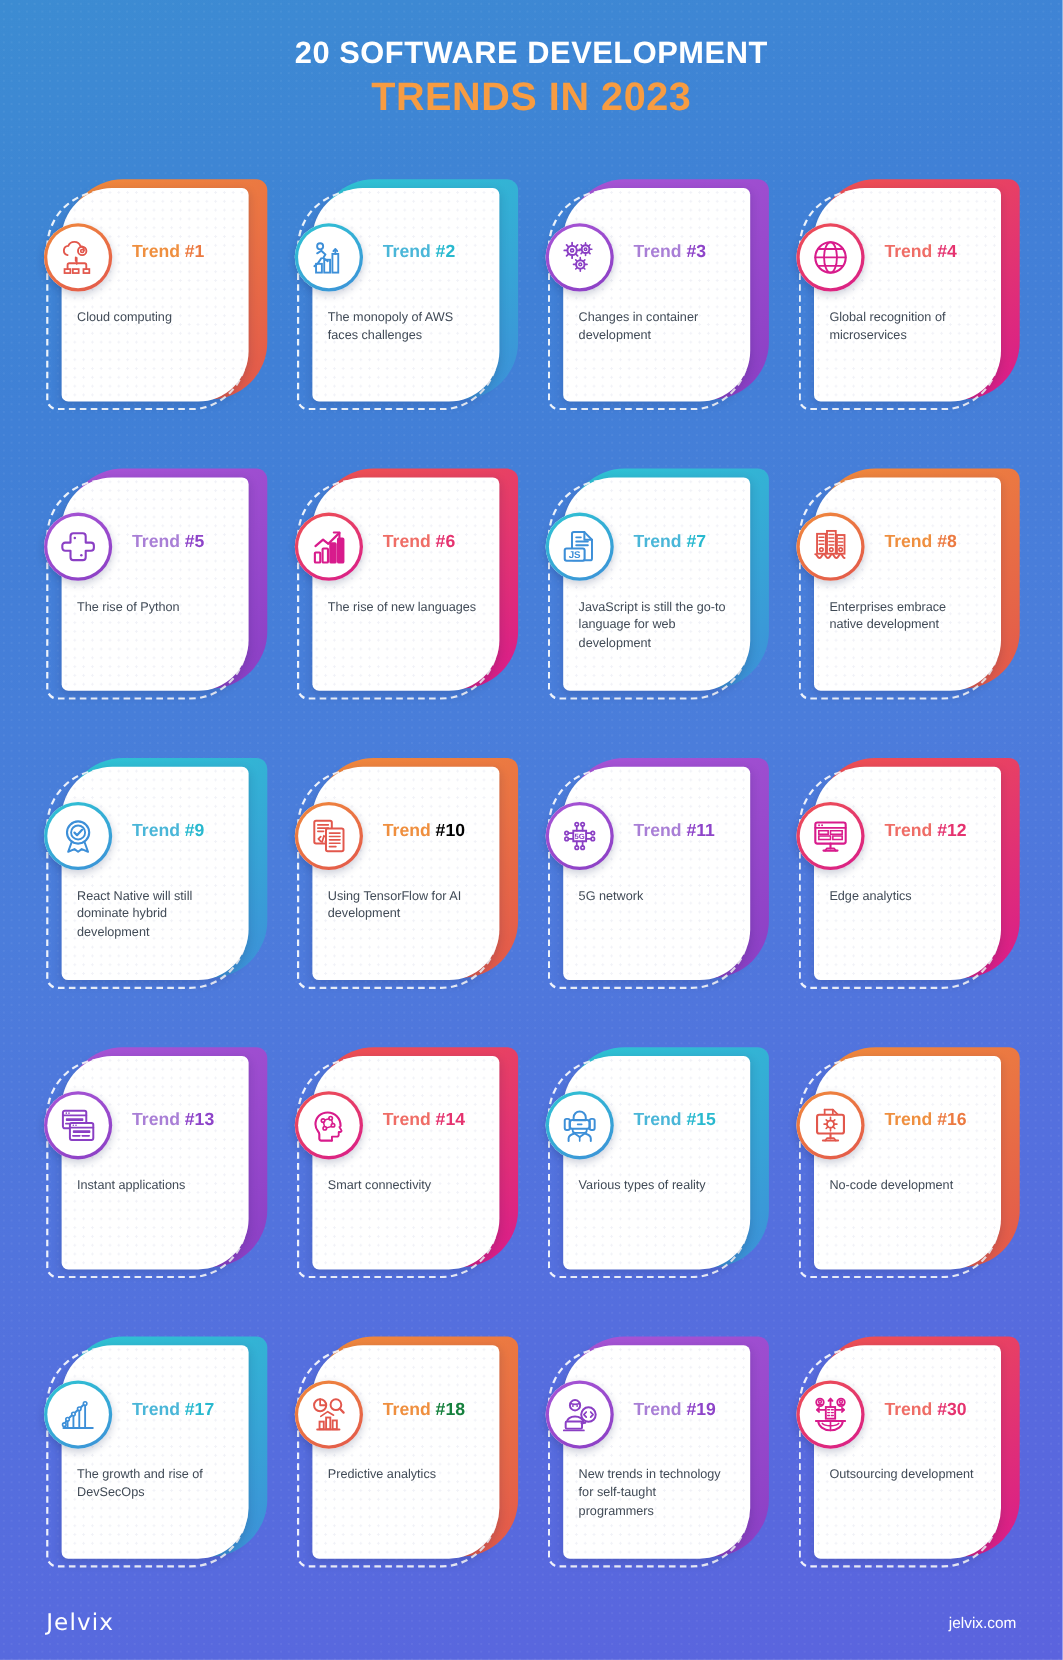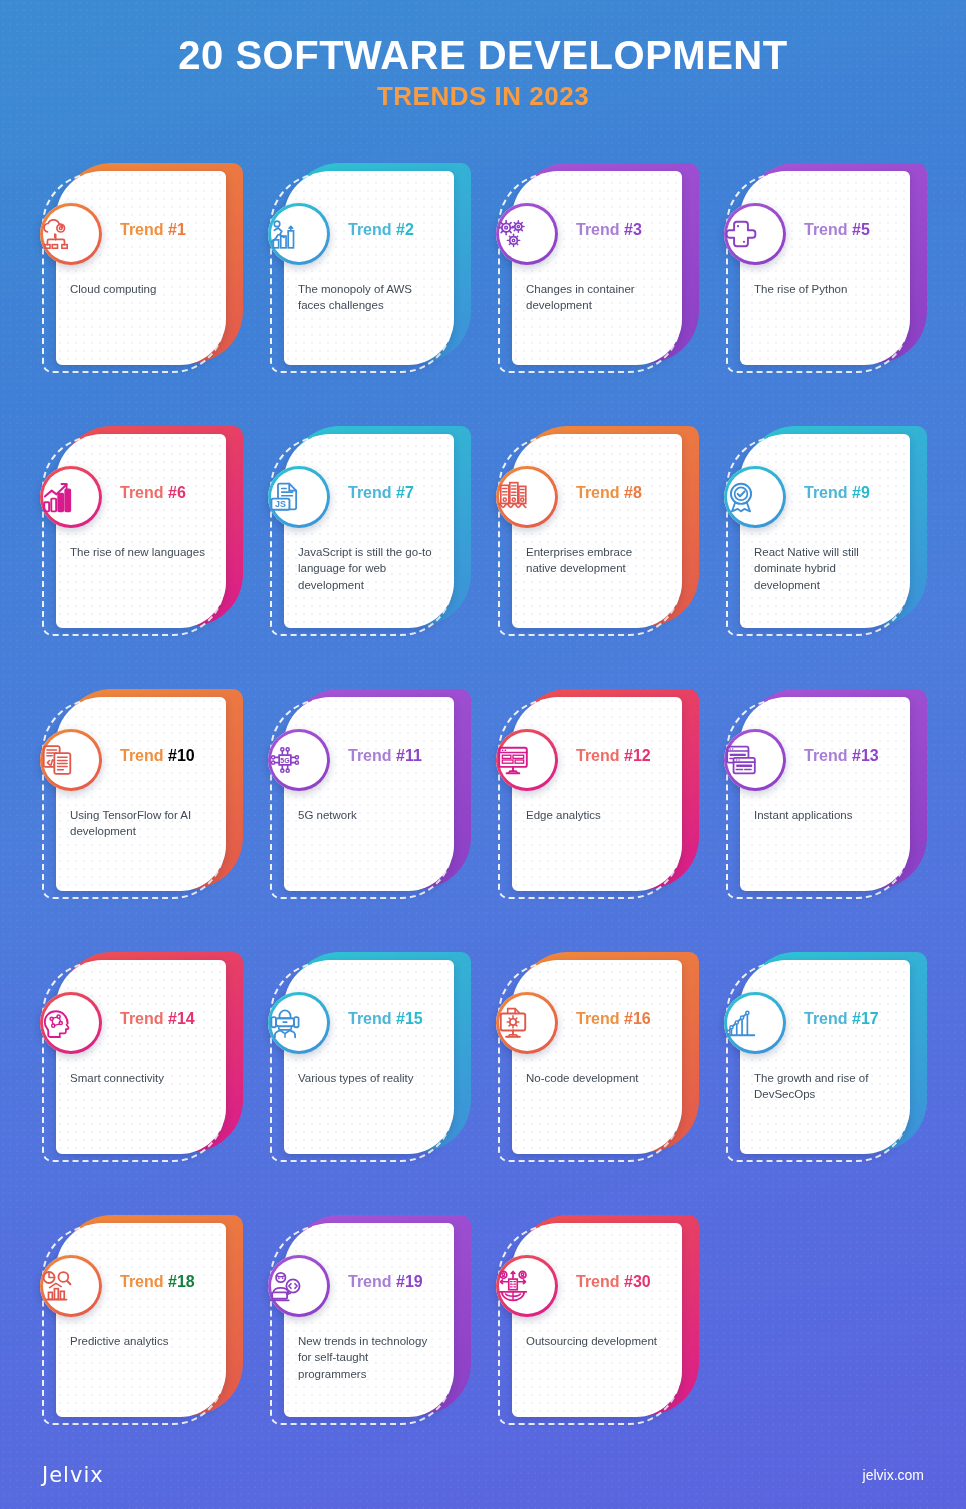--- a/index.html
+++ b/index.html
@@ -30,28 +30,28 @@
   }
 
   .page { position: relative; z-index: 1; width: 966px; height: 1509px; }
 
   
   .header {
     text-align: center;
     padding-top: 30px;
   }
   .title-line1 {
-    font-size: 40px;
+    font-size: 28px;
     font-weight: bold;
     color: #ffffff;
     letter-spacing: 0.5px;
     line-height: 1.25;
   }
   .title-line2 {
-    font-size: 26px;
+    font-size: 36px;
     font-weight: bold;
     color: #f79c42;
     letter-spacing: 0.5px;
     line-height: 1.25;
   }
 
   
   .grid {
     position: absolute;
     top: 163px;
@@ -121,21 +121,21 @@
     position: absolute;
     left: -2px;
     top: 40px;
     width: 62px;
     height: 62px;
     border-radius: 50%;
     background: #ffffff;
     z-index: 5;
     display: flex;
     align-items: center;
-    justify-content: flex-start;
+    justify-content: center;
     box-shadow: 0 3px 8px rgba(20,30,80,0.22);
   }
   .badge::before {
     content: "";
     position: absolute;
     inset: 0;
     border-radius: 50%;
     padding: 3px;
     -webkit-mask: linear-gradient(#fff 0 0) content-box, linear-gradient(#fff 0 0);
     -webkit-mask-composite: xor;
@@ -260,20 +260,38 @@
               <circle cx="21" cy="9" r="1.1" fill="none" stroke="currentColor" stroke-width="1.3"></circle>
               <path d="M21 3.6v1.9M21 12.5v1.9M15.6 9h1.9M24.5 9h1.9M17.2 5.2l1.3 1.3M23.5 11.5l1.3 1.3M24.8 5.2l-1.3 1.3M18.5 11.5l-1.3 1.3" fill="none" stroke="currentColor" stroke-width="1.4" stroke-linecap="round"></path>
               <circle cx="16.5" cy="22" r="3.6" fill="none" stroke="currentColor" stroke-width="1.7"></circle>
               <circle cx="16.5" cy="22" r="1.2" fill="none" stroke="currentColor" stroke-width="1.3"></circle>
               <path d="M16.5 16.2v2M16.5 25.8v2M10.7 22h2M20.3 22h2M12.6 18.1l1.4 1.4M19 24.5l1.4 1.4M20.4 18.1L19 19.5M14 24.5l-1.4 1.4" fill="none" stroke="currentColor" stroke-width="1.4" stroke-linecap="round"></path>
             </g>
           </svg>
         </div>
         <div class="trend-label"><span class="trend-word" style="color:#a97fd6">Trend</span> <span class="trend-num" style="color:#8e44c9">#3</span></div>
         <div class="desc">Changes in container development</div>
+      </div>
+      <div class="card">
+        <div class="card-accent" style="background:linear-gradient(150deg, #ef5350 0%, #d81b8c 100%)"></div>
+        <div class="card-dash"></div>
+        <div class="card-face"></div>
+        <div class="badge" style="color:#d81b8c">
+          <div style="position:absolute;inset:0;border-radius:50%;background:linear-gradient(150deg, #ef5350 0%, #d81b8c 100%);"></div>
+          <div style="position:absolute;inset:3px;border-radius:50%;background:#fff;"></div>
+          <svg viewBox="0 0 32 32">
+            <g stroke-linecap="round">
+              <circle cx="16" cy="16" r="13" fill="none" stroke="currentColor" stroke-width="1.8"></circle>
+              <ellipse cx="16" cy="16" rx="5.5" ry="13" fill="none" stroke="currentColor" stroke-width="1.6"></ellipse>
+              <path d="M3 16h26M5.2 8.8h21.6M5.2 23.2h21.6" fill="none" stroke="currentColor" stroke-width="1.6"></path>
+            </g>
+          </svg>
+        </div>
+        <div class="trend-label"><span class="trend-word" style="color:#ef6d66">Trend</span> <span class="trend-num" style="color:#e5336f">#4</span></div>
+        <div class="desc">Global recognition of microservices</div>
       </div>
       <div class="card">
         <div class="card-accent" style="background:linear-gradient(150deg, #a855d6 0%, #8a3fc4 100%)"></div>
         <div class="card-dash"></div>
         <div class="card-face"></div>
         <div class="badge" style="color:#8a3fc4">
           <div style="position:absolute;inset:0;border-radius:50%;background:linear-gradient(150deg, #a855d6 0%, #8a3fc4 100%);"></div>
           <div style="position:absolute;inset:3px;border-radius:50%;background:#fff;"></div>
           <svg viewBox="0 0 32 32">
             <g stroke-linecap="round">

